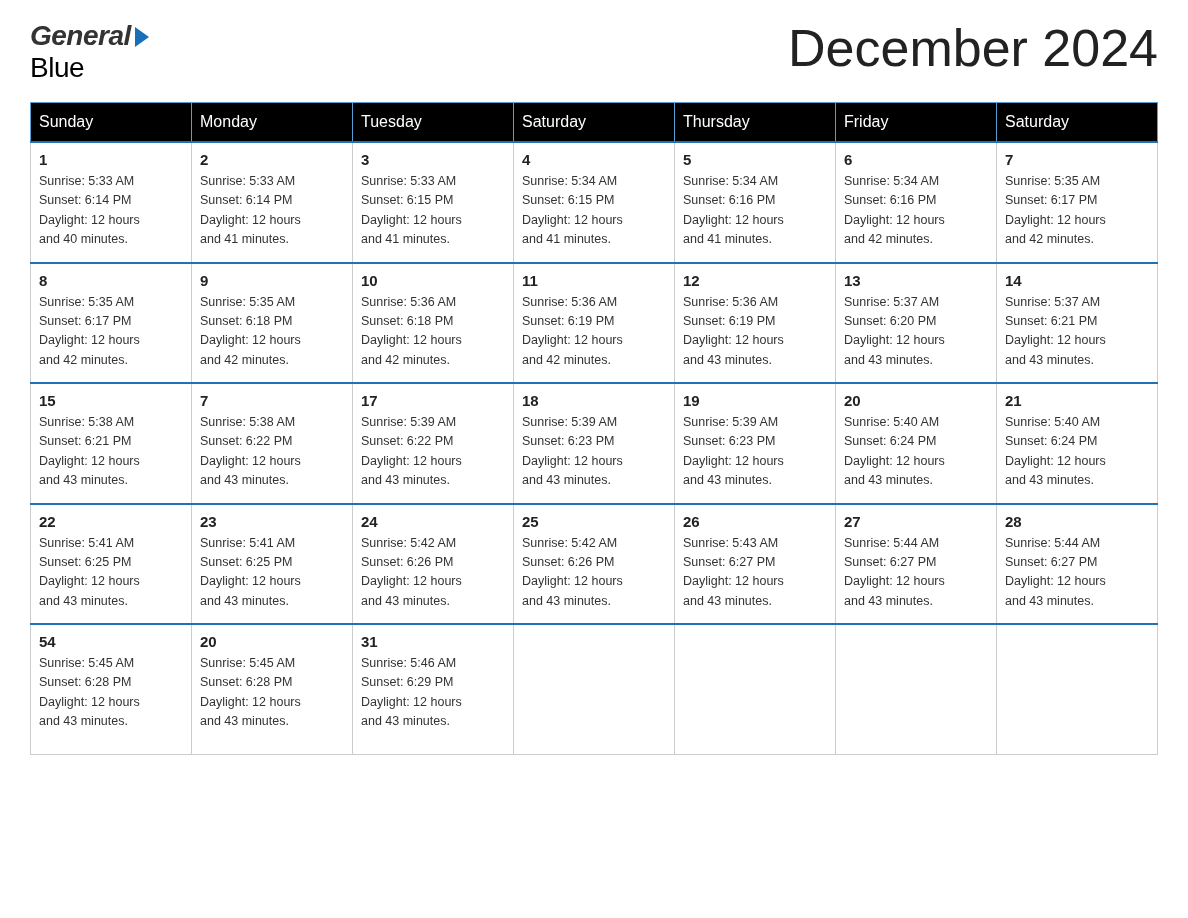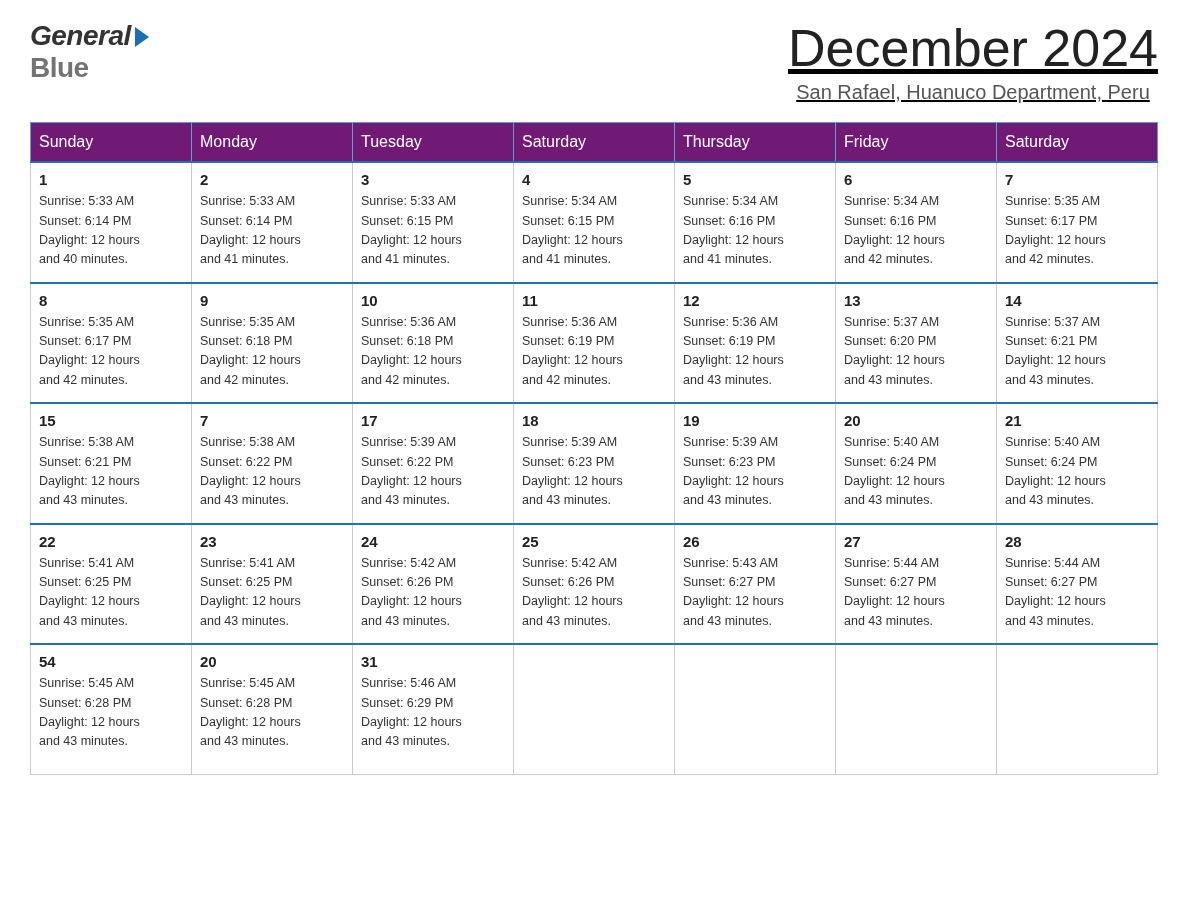--- a/index.html
+++ b/index.html
@@ -22,48 +22,47 @@
       align-items: flex-start;
     }
     .logo-general {
       font-size: 28px;
       font-weight: bold;
       color: #333;
       letter-spacing: -0.5px;
     }
     .logo-blue {
       font-size: 28px;
-      font-weight: bold;
-      color: #737373;
+      font-weight: normal;
+      color: #000000;
       letter-spacing: -0.5px;
       display: flex;
       align-items: center;
     }
     .title-section {
-      text-align: center;
-      text-decoration: underline;
+      text-align: right;
     }
     .month-title {
       font-size: 52px;
       font-weight: normal;
       color: #222;
       line-height: 1.1;
     }
     .location {
       font-size: 20px;
       color: #555;
       margin-top: 4px;
     }
     .calendar-table {
       width: 100%;
       border-collapse: collapse;
       table-layout: fixed;
     }
     .calendar-table th {
-      background-color: #701a75;
+      background-color: #000000;
       color: #fff;
       padding: 10px 8px;
       font-size: 16px;
       font-weight: normal;
       text-align: left;
       border: 1px solid #5a9fd4;
     }
     .calendar-table td {
       vertical-align: top;
       padding: 8px 8px 12px 8px;
@@ -103,21 +102,20 @@
       <div style="width:18px; height:20px; margin-left:4px; margin-top:2px;">
         <svg viewBox="0 0 18 20" width="18" height="20">
           <polygon points="0,0 14,10 0,20" fill="#1a6fba"></polygon>
         </svg>
       </div>
     </div>
     <span class="logo-blue">Blue</span>
   </div>
   <div class="title-section">
     <div class="month-title">December 2024</div>
-    <div class="location">San Rafael, Huanuco Department, Peru</div>
   </div>
 </div>
 
 <table class="calendar-table">
   <thead>
     <tr>
       <th>Sunday</th>
       <th>Monday</th>
       <th>Tuesday</th>
       <th>Saturday</th>

